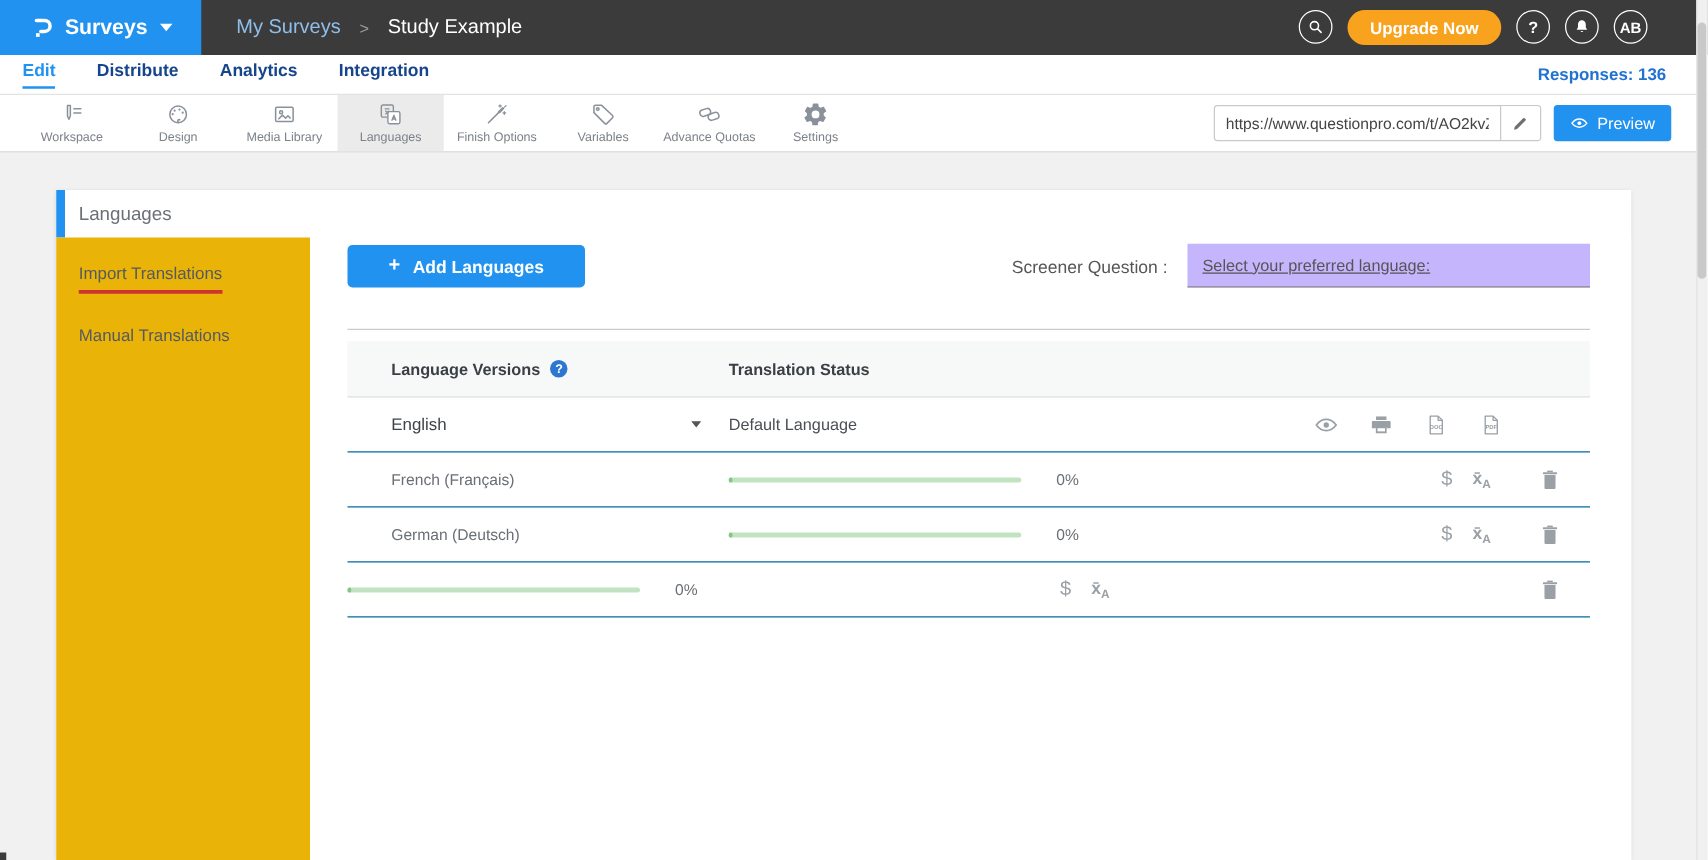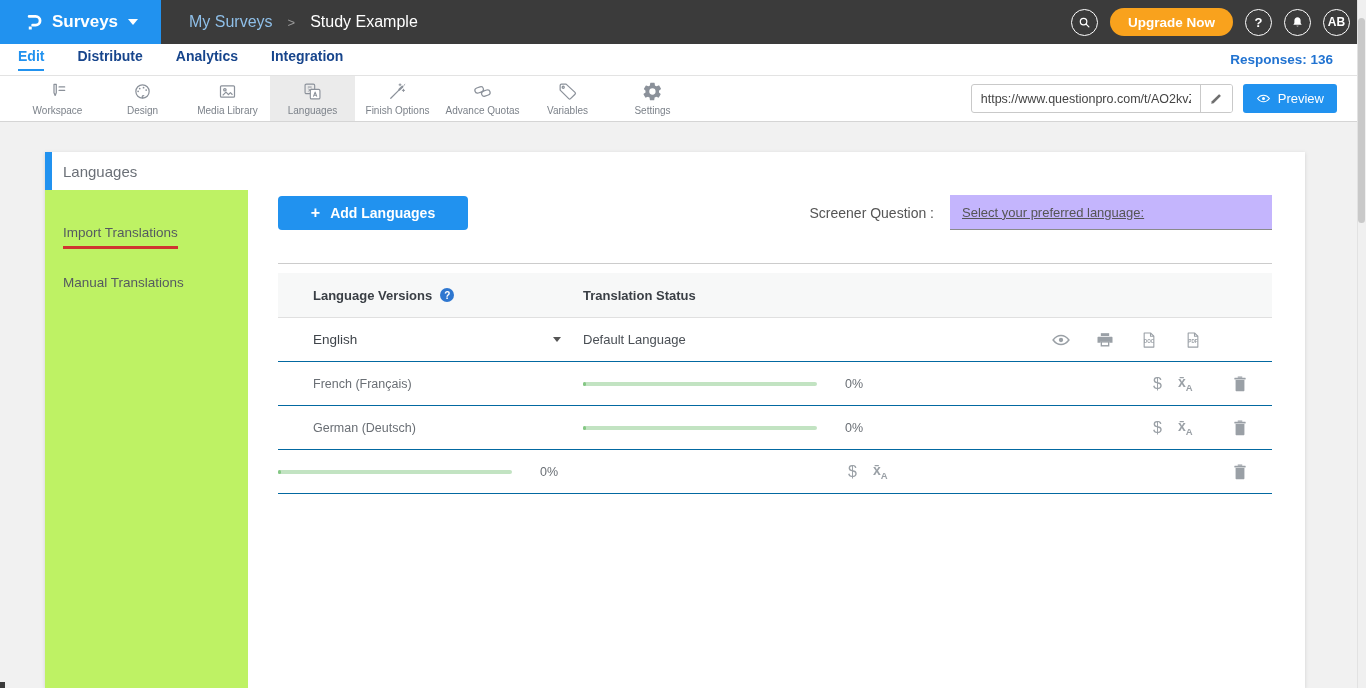--- a/index.html
+++ b/index.html
@@ -10,21 +10,21 @@
   
   .topbar { position:absolute; top:0; left:0; right:0; height:44px; background:#3b3b3b; display:flex; align-items:center; }
   .logo-box { width:161px; height:44px; background:#2192ef; display:flex; align-items:center; justify-content:center; gap:8px; color:#fff; cursor:pointer;font-weight:bold; }
   .logo-box svg { width:21px; height:21px; }
   .logo-text { font-size:17px; }
   .logo-caret { width:0; height:0; border-left:5px solid transparent; border-right:5px solid transparent; border-top:6px solid #fff; margin-left:2px; }
   .breadcrumb { margin-left:28px; display:flex; align-items:center; gap:15px; font-size:16px; }
   .bc-parent { color:#8fbfe8; cursor:pointer; }
   .bc-sep { color:#9a9a9a; font-size:13px; }
   .bc-current { color:#fff; }
-  .topbar-right { margin-left:auto; display:flex; align-items:center; gap:12px; padding-right:16px; }
+  .topbar-right { margin-left:auto; display:flex; align-items:flex-start; gap:12px; padding-right:48px; }
   .circle-btn { width:27px; height:27px; border:1.6px solid #fff; border-radius:50%; display:flex; align-items:center; justify-content:center; color:#fff; cursor:pointer; font-size:13px; font-weight:bold; flex:0 0 auto; }
   .circle-btn svg { width:15px; height:15px; }
   .upgrade-btn { height:28px; padding:0 18px; background:#f9a21d; border:none; border-radius:14px; color:#fff; font-weight:bold; font-size:13.5px; cursor:pointer; font-family:inherit; }
   .avatar-btn { font-size:12px; }
 
   
   .nav-row { position:absolute; top:44px; left:0; right:0; height:32px; background:#fff; display:flex; align-items:center; padding:0 33px 0 18px; border-bottom:1px solid #e3e3e3; }
   .nav-tab { margin-right:33px; font-size:14px; font-weight:bold; color:#17458c; cursor:pointer; padding-bottom:5px; border-bottom:2px solid transparent; }
   .nav-tab.active { color:#2192ef; border-bottom-color:#2192ef; }
   .responses { margin-left:auto; color:#2173d1; font-size:13.5px; font-weight:bold; }
@@ -43,21 +43,21 @@
   .preview-btn { height:29px; padding:0 13px; background:#2192ef; color:#fff; border:none; border-radius:3px; font-size:13px; display:flex; align-items:center; gap:7px; cursor:pointer; font-family:inherit; }
   .preview-btn svg { width:15px; height:15px; }
 
   
   .card { position:absolute; left:45px; top:152px; width:1260px; bottom:0; background:#fff; box-shadow:0 1px 4px rgba(0,0,0,.13); }
   .card-title-row { position:relative; height:38px; display:flex; align-items:center; }
   .card-accent { position:absolute; left:0; top:0; width:7px; height:38px; background:#2192ef; }
   .card-title { padding-left:18px; font-size:15px; color:#6b7077; }
   .card-body { position:absolute; top:38px; left:0; right:0; bottom:0; display:flex; }
 
-  .side-panel { width:203px; background:#bef264; padding-top:22px; flex:0 0 auto; }
+  .side-panel { width:203px; background:#eab308; padding-top:8px; flex:0 0 auto; }
   .side-item { padding:13px 18px; font-size:13.5px; color:#555a60; cursor:pointer; }
   .side-item.active span { display:inline-block; padding-bottom:6px; border-bottom:3px solid #cf3430; }
 
   .main-area { flex:1; position:relative; background:#fff; }
   .main-header { display:flex; align-items:center; padding:5px 33px 0 30px; }
   .add-btn { width:190px; height:34px; background:#2192ef; color:#fff; border:none; border-radius:4px; font-size:14px; font-weight:bold; display:flex; align-items:center; justify-content:center; gap:10px; cursor:pointer; font-family:inherit; }
   .add-plus { font-size:16px; font-weight:bold; }
   .screener { margin-left:auto; display:flex; align-items:center; gap:16px; }
   .screener-label { font-size:14px; color:#555; }
   .screener-select { width:322px; height:35px; background:#c4b5fd; border-bottom:1px solid #8a8a8a; font-size:13px; color:#555; display:flex; align-items:center; padding:0 12px; cursor:pointer;text-decoration:underline; }
@@ -184,32 +184,32 @@
     </div>
     <div class="tool-item">
       <svg viewBox="0 0 24 24" fill="none" stroke="currentColor" stroke-width="1.4" stroke-linecap="round">
           <path d="M4.3 19.7L14.5 9.5"></path>
           <path d="M14.2 9.8l3.3-3.3" stroke-width="2.4"></path>
           <path d="M18.8 9.4v2.6M17.5 10.7h2.6M14.9 3.2v2.2M13.8 4.3H16M20.4 4l-1.3 1.3" stroke-width="1.1"></path>
         </svg>
       <span class="tool-label">Finish Options</span>
     </div>
     <div class="tool-item">
+      <svg viewBox="0 0 24 24" fill="none" stroke="currentColor" stroke-width="1.4" stroke-linejoin="round">
+          <path d="M10.4 3.6H5.1c-.8 0-1.5.7-1.5 1.5v5.3l9.8 9.8c.6.6 1.5.6 2.1 0l5.1-5.1c.6-.6.6-1.5 0-2.1z"></path>
+          <circle cx="7.1" cy="7.1" r="1.2"></circle>
+        </svg>
+      <span class="tool-label">Variables</span>
+    </div>
+    <div class="tool-item">
       <svg viewBox="0 0 24 24" fill="none" stroke="currentColor" stroke-width="1.4">
           <rect x="3.2" y="7.2" width="10" height="6" rx="3" transform="rotate(-18 8.2 10.2)"></rect>
           <rect x="10.8" y="10.8" width="10" height="6" rx="3" transform="rotate(-18 15.8 13.8)"></rect>
         </svg>
       <span class="tool-label">Advance Quotas</span>
-    </div>
-    <div class="tool-item">
-      <svg viewBox="0 0 24 24" fill="none" stroke="currentColor" stroke-width="1.4" stroke-linejoin="round">
-          <path d="M10.4 3.6H5.1c-.8 0-1.5.7-1.5 1.5v5.3l9.8 9.8c.6.6 1.5.6 2.1 0l5.1-5.1c.6-.6.6-1.5 0-2.1z"></path>
-          <circle cx="7.1" cy="7.1" r="1.2"></circle>
-        </svg>
-      <span class="tool-label">Variables</span>
     </div>
     <div class="tool-item">
       <svg viewBox="0 0 24 24">
           <path fill="currentColor" fill-rule="evenodd" d="M19.4 13c.04-.32.06-.65.06-1s-.02-.68-.07-1l2.11-1.65a.5.5 0 0 0 .12-.64l-2-3.46a.5.5 0 0 0-.61-.22l-2.49 1a7.3 7.3 0 0 0-1.73-1l-.38-2.65A.49.49 0 0 0 13.92 2h-4a.49.49 0 0 0-.49.42l-.38 2.65c-.63.26-1.2.6-1.73 1l-2.49-1a.5.5 0 0 0-.61.22l-2 3.46c-.13.21-.07.49.12.64L4.05 11c-.05.32-.07.65-.07 1s.02.68.07 1l-2.11 1.65a.5.5 0 0 0-.12.64l2 3.46c.12.22.39.31.61.22l2.49-1c.53.4 1.1.74 1.73 1l.38 2.65c.03.24.24.42.49.42h4c.25 0 .46-.18.49-.42l.38-2.65a7.3 7.3 0 0 0 1.73-1l2.49 1c.22.09.49 0 .61-.22l2-3.46a.5.5 0 0 0-.12-.64zM11.92 15.6a3.6 3.6 0 1 1 0-7.2 3.6 3.6 0 0 1 0 7.2z"></path>
         </svg>
       <span class="tool-label">Settings</span>
     </div>
     <div class="toolbar-right">
       <div class="url-box">
         <input class="url-input" type="text" value="https://www.questionpro.com/t/AO2kvZ" style="">

